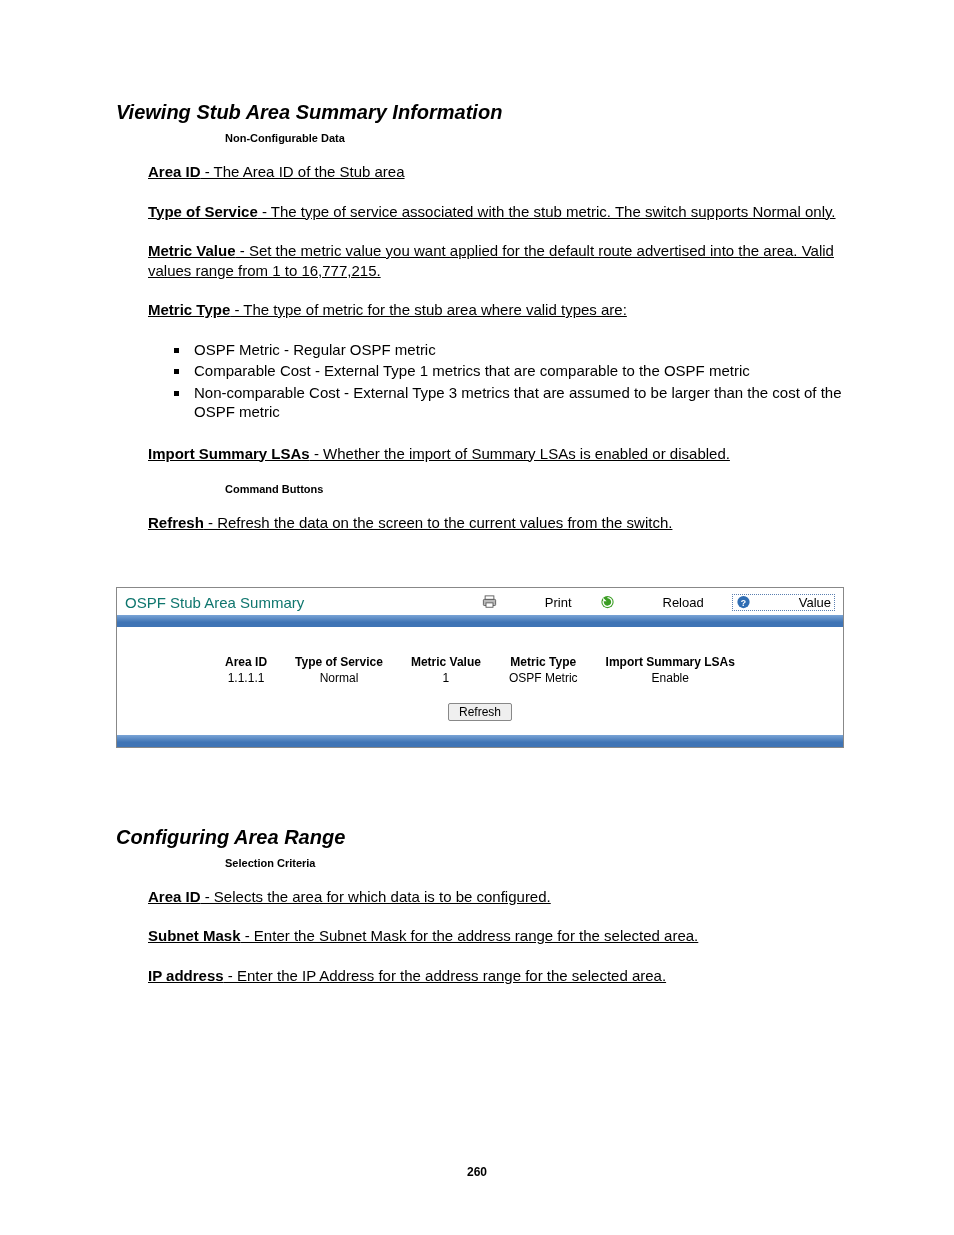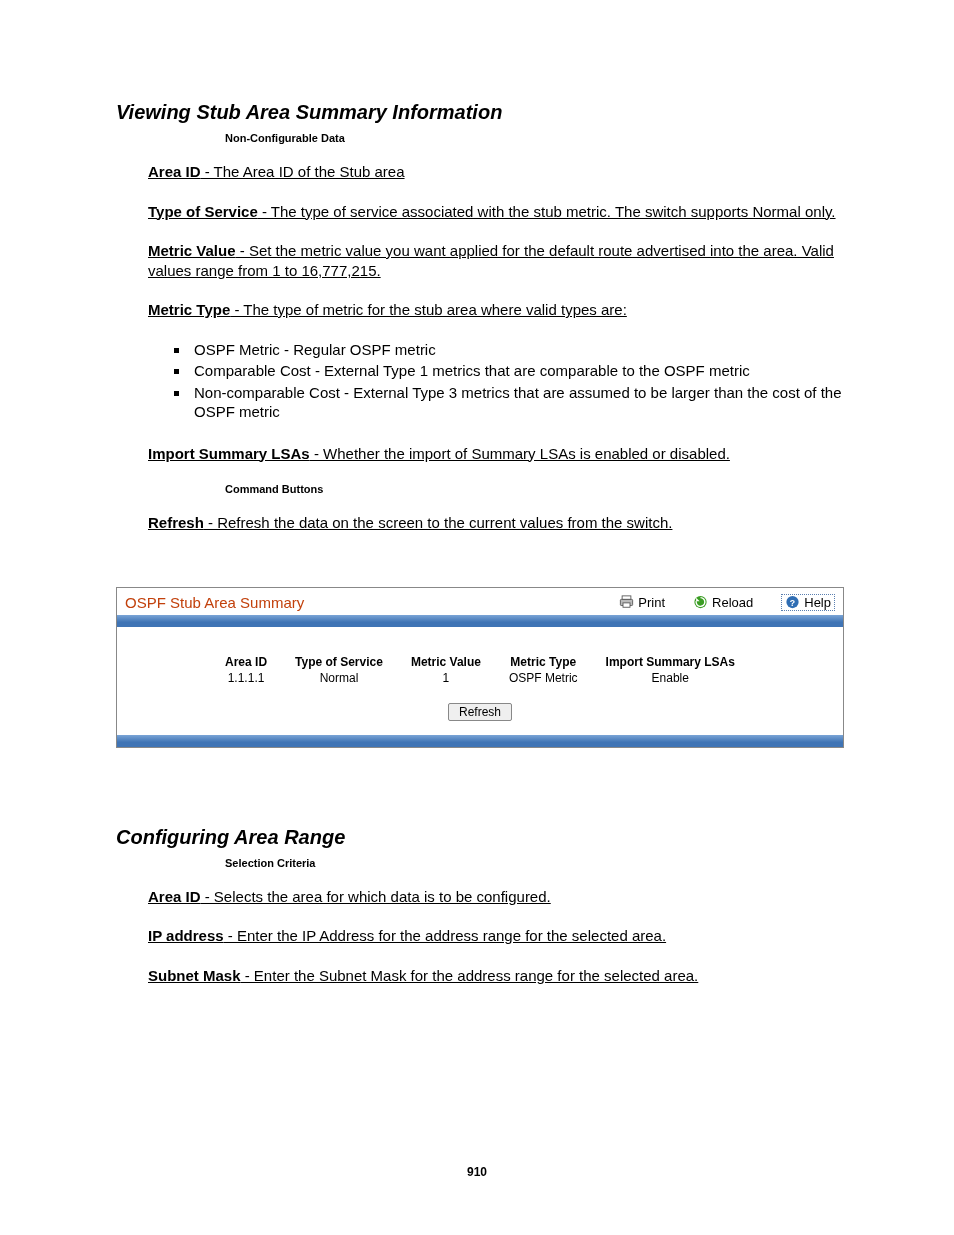--- a/index.html
+++ b/index.html
@@ -49,31 +49,32 @@
     margin: 54px 0 0 0;
     border: 1px solid #888;
   }
   .panel-header {
     display: flex;
     align-items: center;
     padding: 6px 8px 4px 8px;
     font-size: 14px;
   }
   .panel-title {
-    color: #c2410c;
+    color: #0f766e;
     font-family: Verdana, Arial, sans-serif;
     font-size: 15px;
     flex: 1;
   }
   .hdr-btn {
     display: inline-flex;
     align-items: center;
     font-size: 13px;
     margin-left: 28px;
     cursor: pointer;
+    gap: 44px;
   }
   .hdr-btn.help-btn {
     border: 1px dotted #5a7fb0;
     padding: 0 3px;
     margin-left: 28px;
   }
   .icon {
     display: inline-block;
     width: 15px;
     height: 14px;
@@ -195,21 +196,21 @@
         <span>Reload</span>
       </span>
 
       <span class="hdr-btn help-btn">
         <span class="icon">
           <svg viewBox="0 0 16 16" width="15" height="14">
               <circle cx="8" cy="8" r="7" fill="#2f6db3"></circle>
               <text x="8" y="12" text-anchor="middle" font-size="10" font-weight="bold" fill="#fff">?</text>
             </svg>
         </span>
-        <span>Help</span>
+        <span>Value</span>
       </span>
     </div>
 
     <div class="blue-bar"></div>
 
     <div class="table-area">
       <table class="data-tbl">
         <tbody>
             <tr>
           <th>Area ID</th>
@@ -238,22 +239,22 @@
   <div class="section2">
     <h2 class="section-title">Configuring Area Range</h2>
     <div class="sub-heading">Selection Criteria</div>
 
     <p class="para">
       <b>Area ID</b><span> - Selects the area for which data is to be configured.</span>
     </p>
 
 
     <p class="para">
+      <b>Subnet Mask</b><span> - Enter the Subnet Mask for the address range for the selected area.</span>
+    </p>
+
+    <p class="para">
       <b>IP address</b><span> - Enter the IP Address for the address range for the selected area.</span>
     </p>
-
-    <p class="para">
-      <b>Subnet Mask</b><span> - Enter the Subnet Mask for the address range for the selected area.</span>
-    </p>
   </div>
 
-  <div class="page-num">910</div>
+  <div class="page-num">260</div>
 </div>
 
 </body></html>

